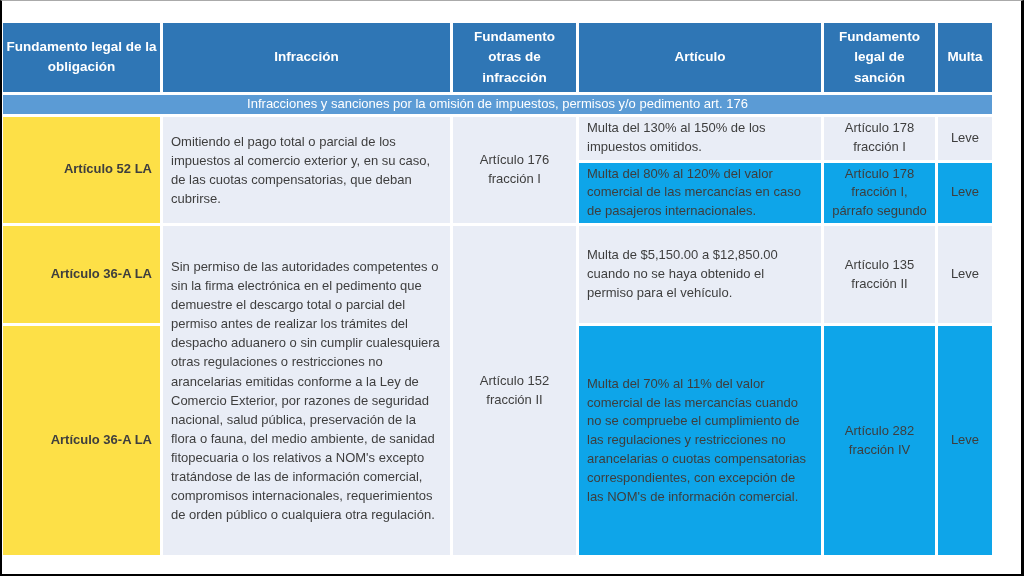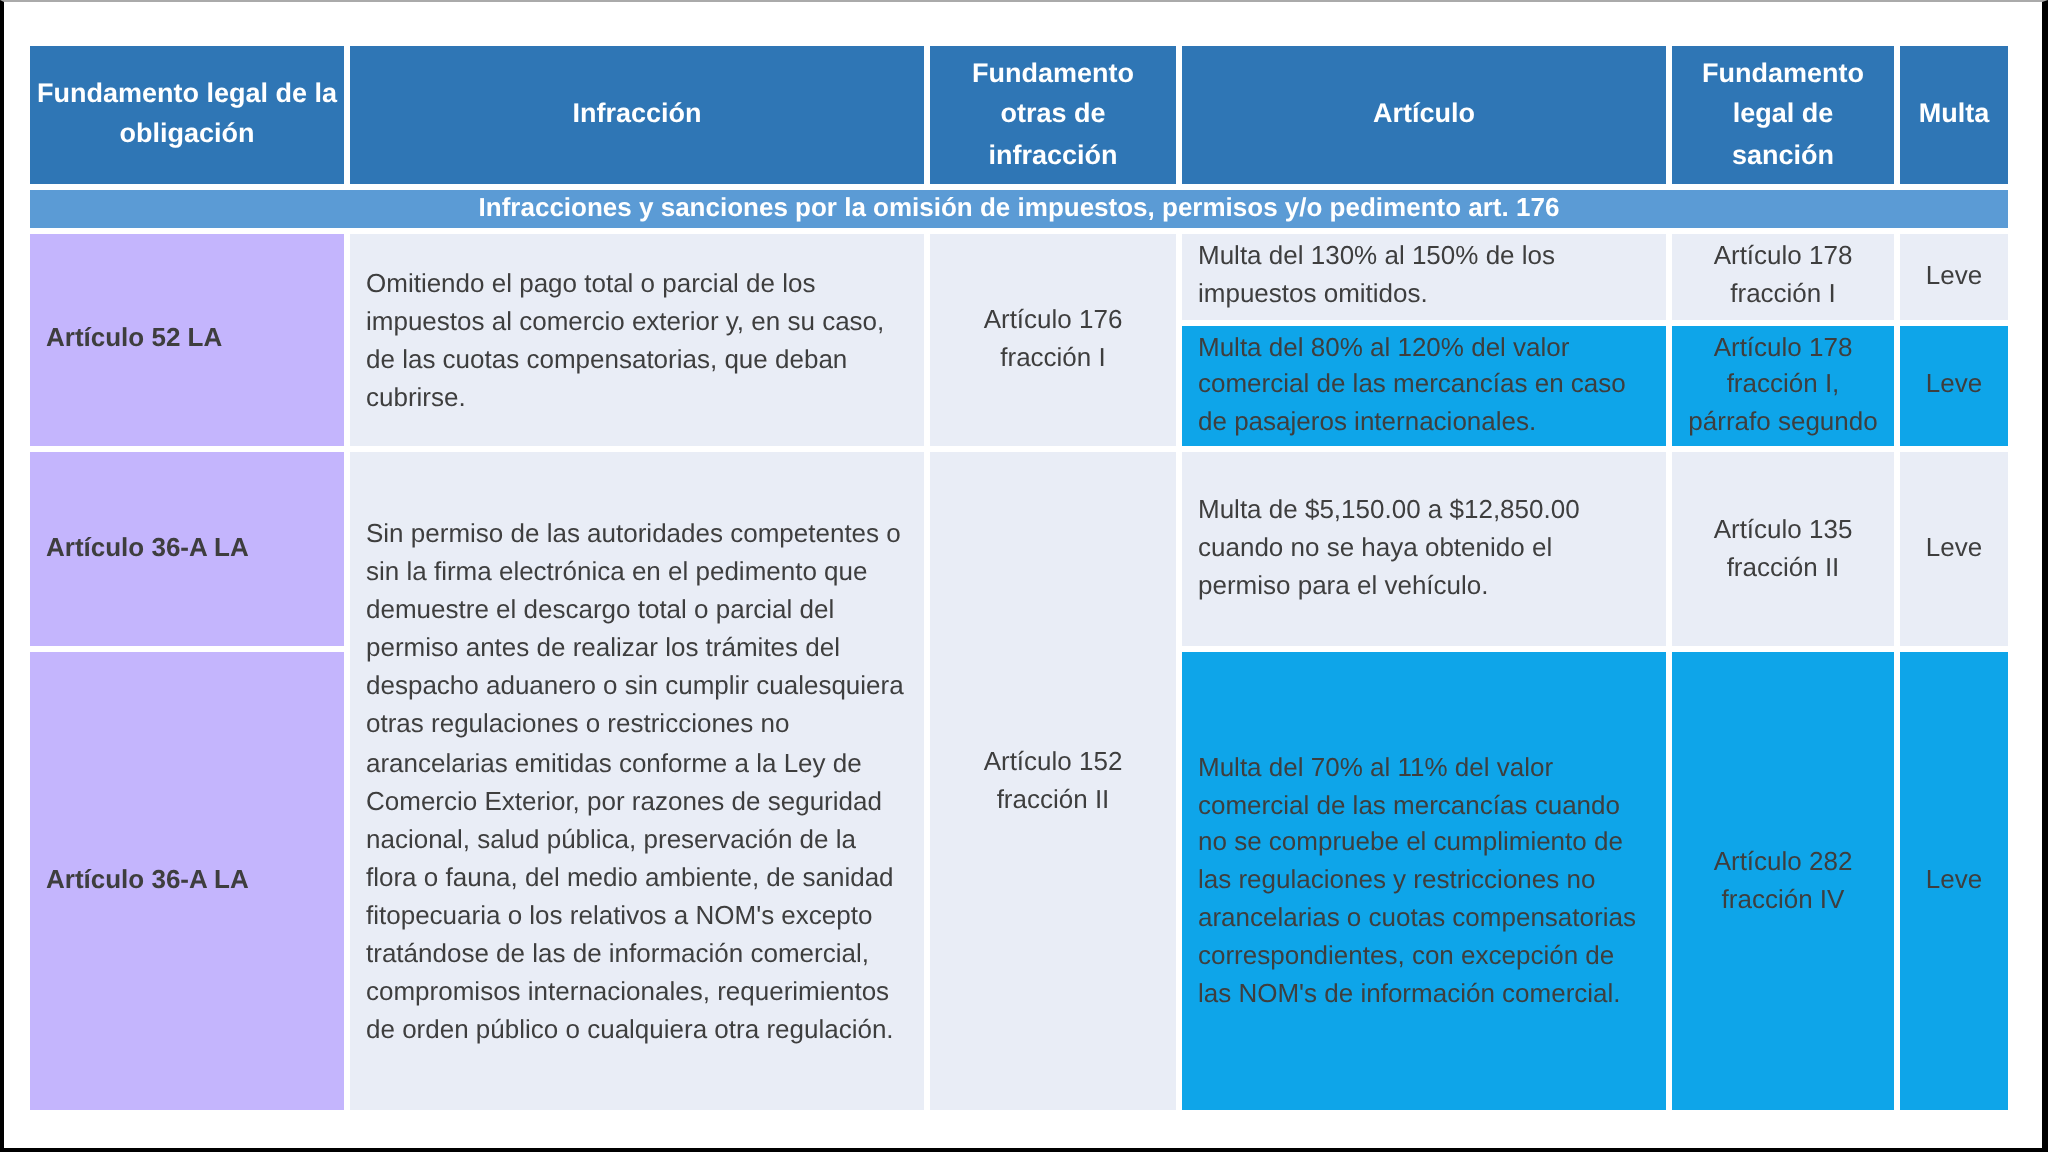--- a/index.html
+++ b/index.html
@@ -8,37 +8,37 @@
     background:#ffffff;
     font-family:"Liberation Sans", sans-serif;
   }
   .frame {
     position:absolute; inset:0; box-sizing:border-box; pointer-events:none;
     border-left:2px solid #000; border-right:3px solid #000;
     border-bottom:2px solid #000; border-top:1px solid #aaa;
     z-index:10;
   }
   table.main {
-    position:absolute; left:12px; top:20px; width:992px;
+    position:absolute; left:0; top:20px; width:992px;
     border-collapse:collapse; table-layout:fixed;
   }
   th, td {
     border:3px solid #ffffff; box-sizing:border-box;
     vertical-align:middle; color:#3e3e3e;
     font-size:13px; line-height:1.45; padding:2px 8px;
   }
   th {
     background:#2f76b5; color:#ffffff; font-weight:bold;
     font-size:13.5px; text-align:center; padding:4px 3px; line-height:1.5;
   }
   tr.banner-row td {
-    background:#5b9bd5; color:#ffffff; font-weight:bold;
+    background:#5b9bd5; color:#ffffff; font-weight:normal;
     text-align:center; font-size:13px; padding:1px 4px; line-height:1.3;
   }
-  td.obligation { background:#c4b5fd; font-weight:bold; text-align:left; }
+  td.obligation { background:#fde047; font-weight:bold; text-align:right; }
   .light { background:#e9edf6; }
   .dark  { background:#0ea5e9; }
   .center { text-align:center; }
   td.longtext { line-height:1.47; }
 </style>
 </head>
 <body>
 
 <div class="frame"></div>
 

